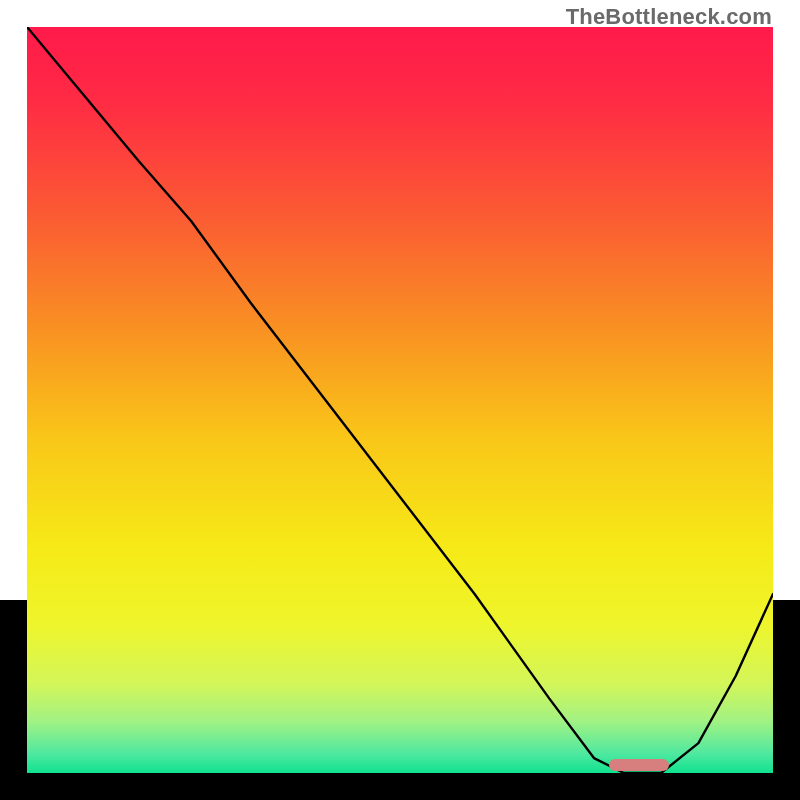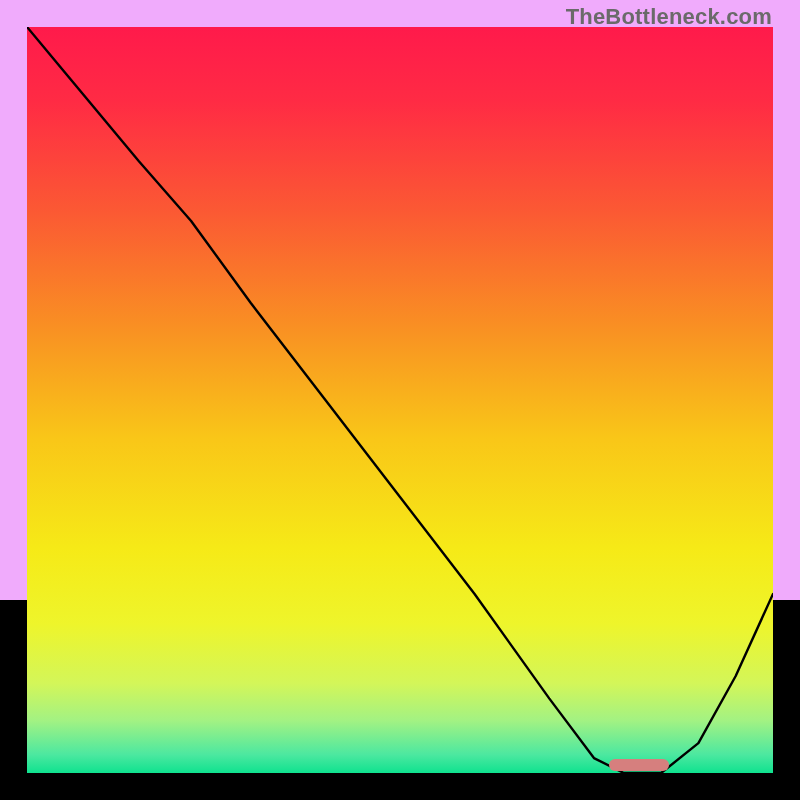--- a/index.html
+++ b/index.html
@@ -1,21 +1,21 @@
 <!DOCTYPE html>
 <html><head>
 <meta charset="utf-8">
 <style>
   * { margin: 0; padding: 0; box-sizing: border-box; }
   html, body { width: 800px; height: 800px; overflow: hidden; background: #000; }
   .chart-container {
     position: relative;
     width: 800px;
     height: 600px;
-    background: #f0abfc;
+    background: #ffffff;
   }
   .plot-area {
     position: absolute;
     left: 27px;
     top: 27px;
     width: 746px;
     height: 746px;
     overflow: hidden;
   }
   .gradient-bg {

